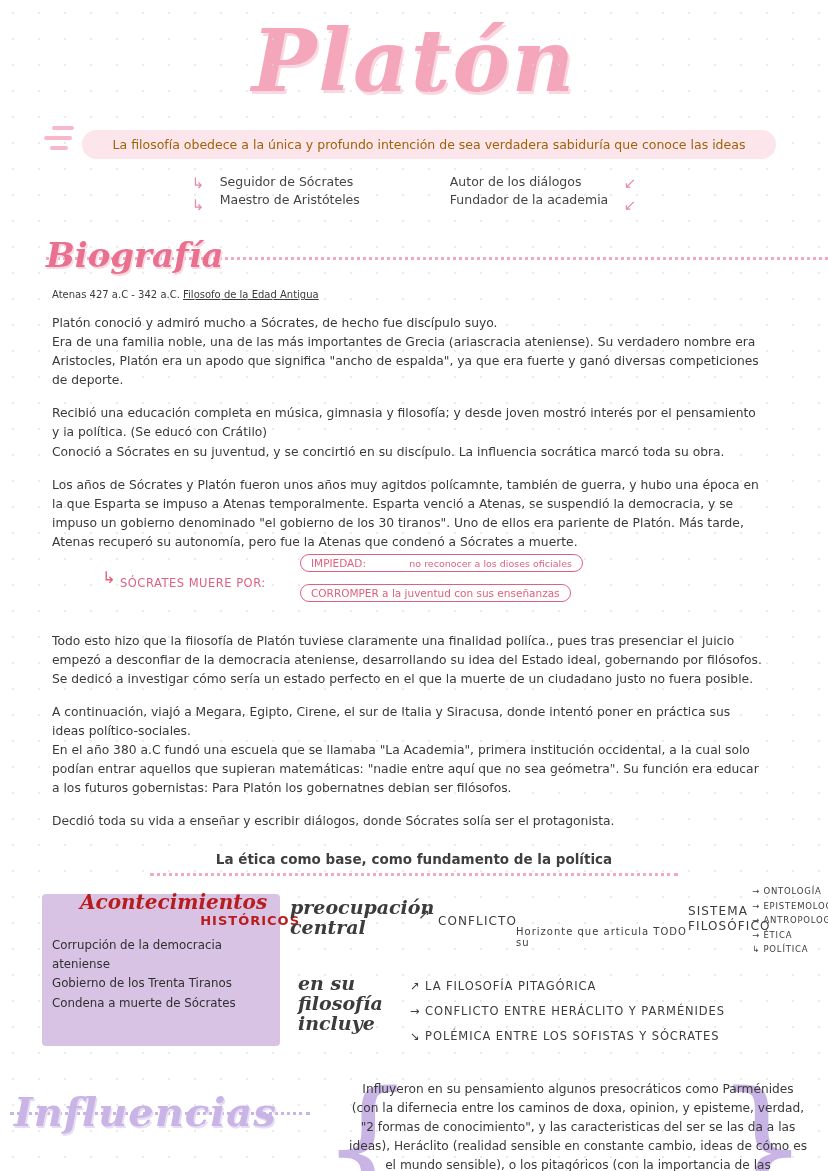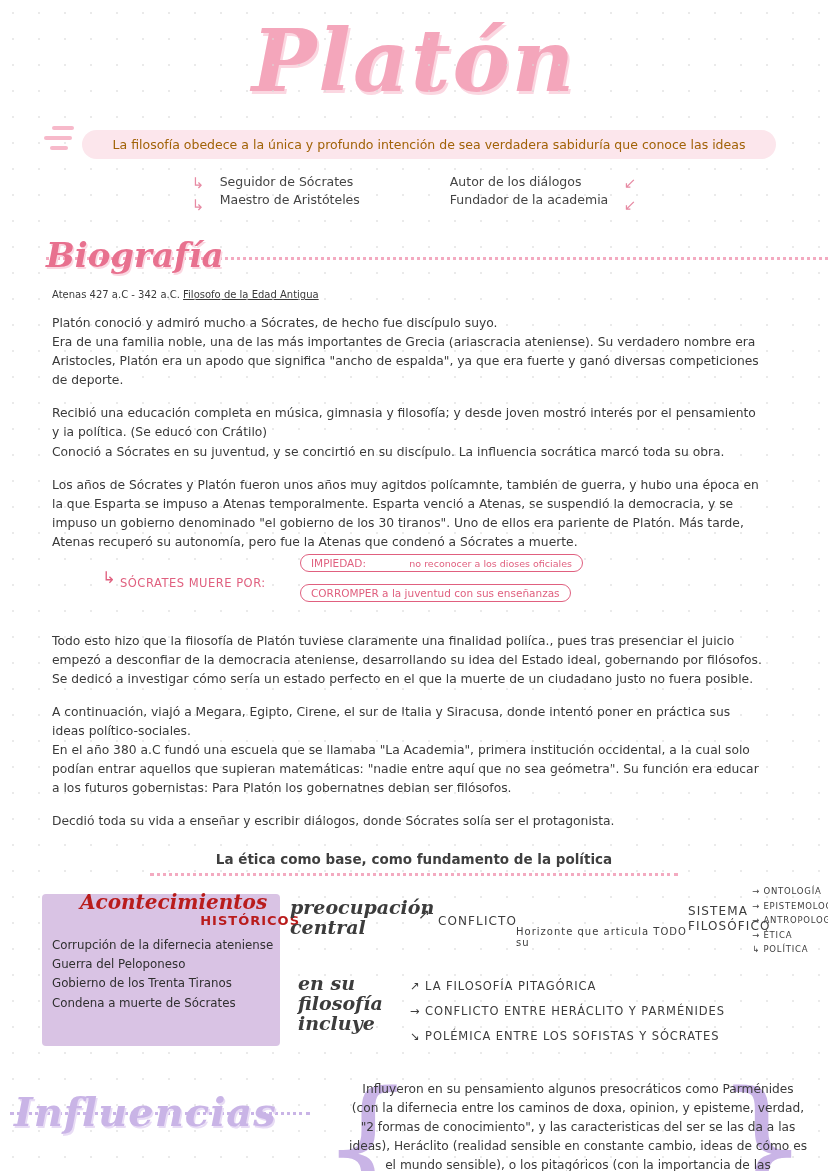--- a/index.html
+++ b/index.html
@@ -247,22 +247,21 @@
     <div class="banner2-dots"></div>
   </div>
 
   <div class="mid">
     <div class="purple-box"></div>
     <div class="purple-title">
       <span>Acontecimientos</span>
       <span class="sub">HISTÓRICOS</span>
     </div>
     <div class="purple-list">
-      <div>Corrupción de la difernecia ateniense</div>
-      <div>Guerra del Peloponeso</div>
+      <div>Corrupción de la democracia ateniense</div>
       <div>Gobierno de los Trenta Tiranos</div>
       <div>Condena a muerte de Sócrates</div>
     </div>
 
     <div class="hand-mid">
 
       <div class="abs hw-script" style="left:0; top:8px; width:140px;">preocupación central</div>
       <div class="abs" style="left:128px; top:16px; color:#3c3c3c; font-size:14px;">↗</div>
       <div class="abs hw-caps" style="left:148px; top:24px;">CONFLICTO</div>
 

